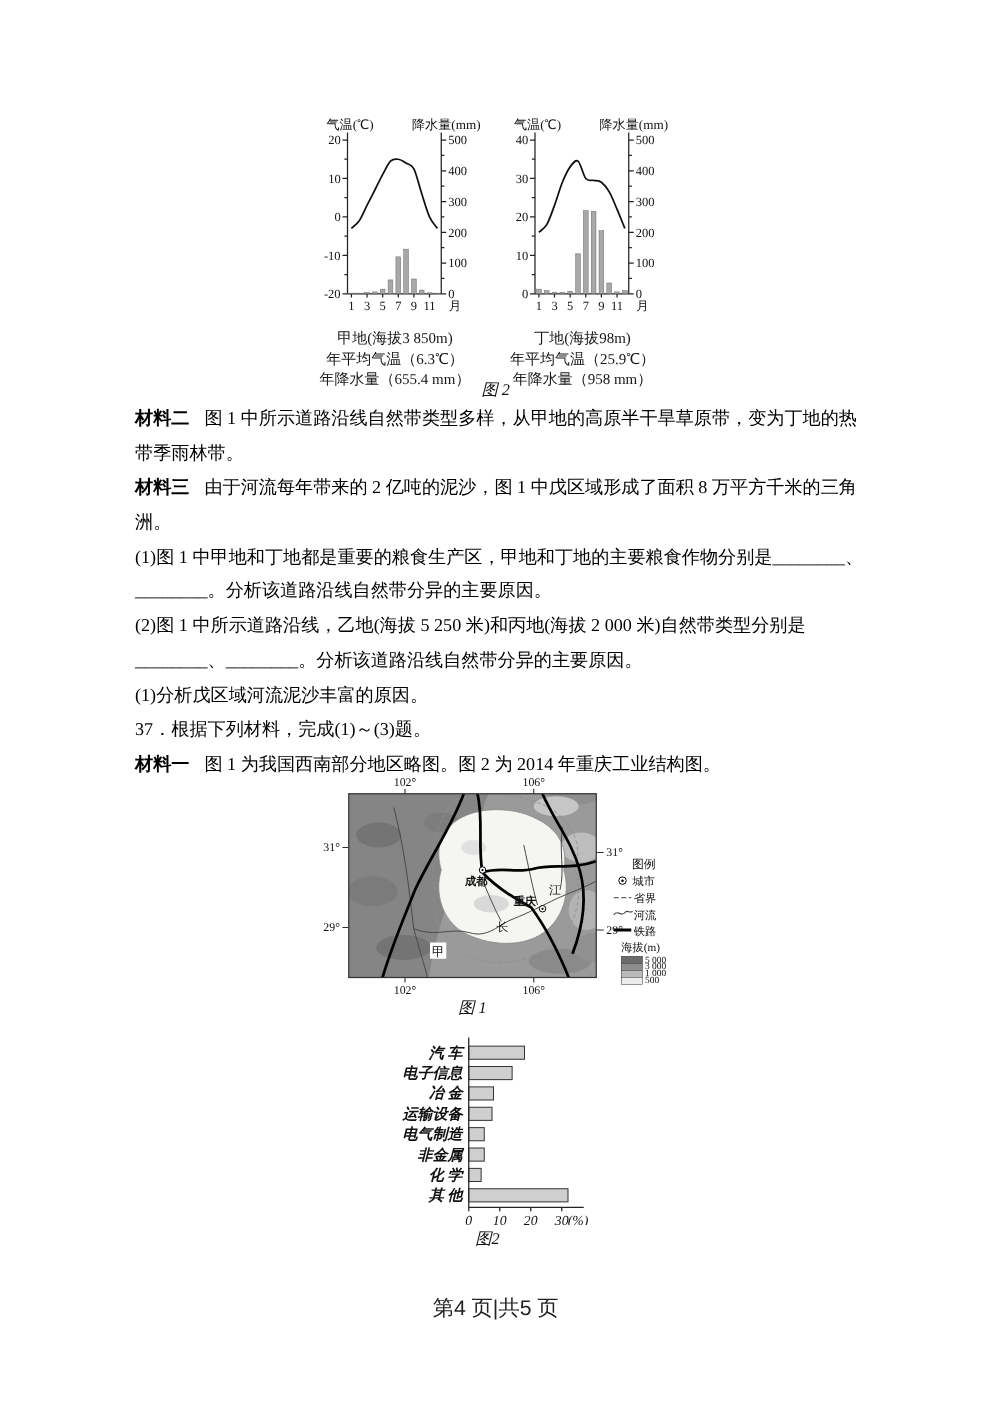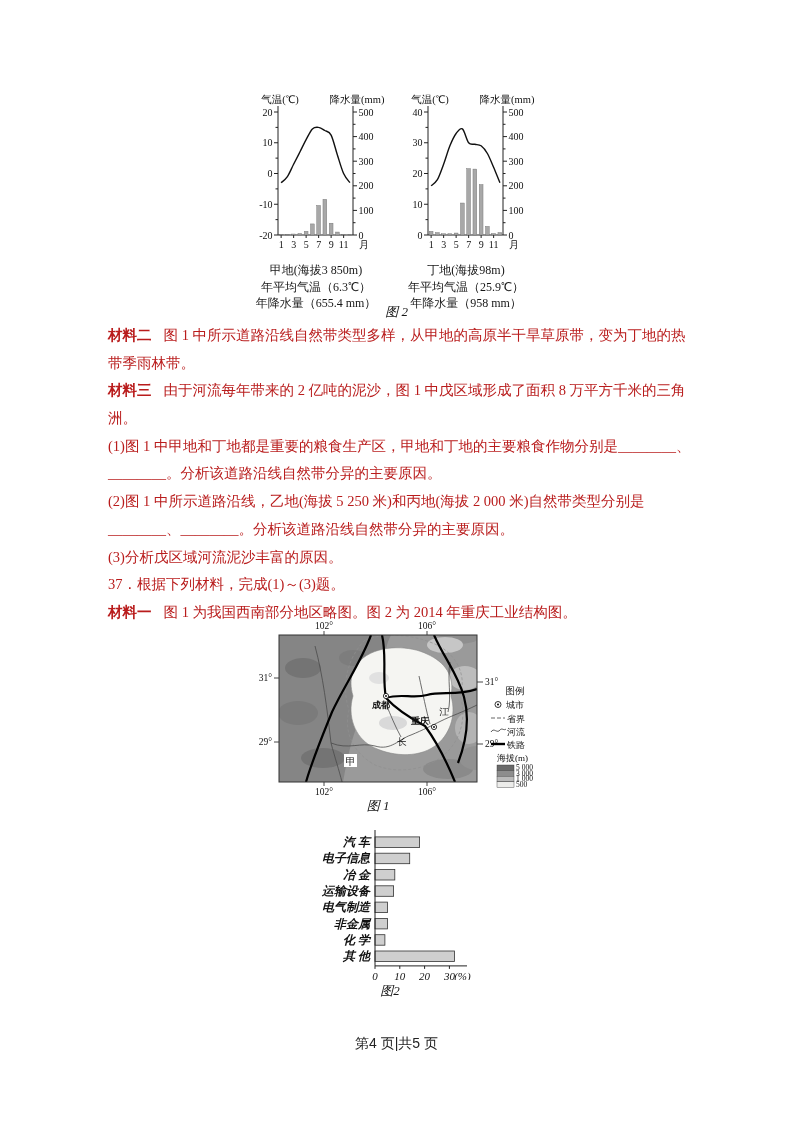--- a/index.html
+++ b/index.html
@@ -1,26 +1,26 @@
 <!DOCTYPE html>
 <html><head>
 <meta charset="utf-8">
 <style>
   html,body{margin:0;padding:0;background:#ffffff;}
   .page{position:relative;width:697px;height:1122px;background:#fff;overflow:hidden;
         font-family:"Liberation Serif",serif;color:#161616;}
   .abs{position:absolute;}
   .text-block{position:absolute;left:108px;top:322px;width:600px;}
-  .para-line{white-space:nowrap;height:27.7px;line-height:27.7px;font-size:14.5px;color:#b91c1c;}
+  .para-line{white-space:nowrap;height:27.7px;line-height:27.7px;font-size:14.5px;color:#000000;}
   .para-label{font-family:"Liberation Sans",sans-serif;font-weight:700;margin-right:12px;font-size:14.5px;}
   .climate{position:absolute;top:92px;width:160px;}
   .chart-caption{font-size:12px;line-height:16.5px;text-align:center;width:138px;margin-left:-3px;white-space:nowrap;}
   .fig-caption{position:absolute;font-size:13px;text-align:center;color:#161616;font-style:italic;}
   .footer{position:absolute;top:1035px;left:0;width:793px;text-align:center;
-          font-family:"Liberation Sans",sans-serif;font-size:14px;color:#222;}
+          font-family:"Liberation Sans",sans-serif;font-size:17px;color:#222;}
   svg{display:block;}
   svg text{font-family:"Liberation Serif",serif;fill:#111;}
 </style>
 </head>
 <body>
 
 <div class="page">
 
   <div class="climate" style="left:250px;">
       <svg width="160" height="170" viewBox="0 0 160 170">
@@ -172,21 +172,21 @@
 
   <div class="text-block">
       <div class="para-line"><span class="para-label">材料二</span>图 1 中所示道路沿线自然带类型多样，从甲地的高原半干旱草原带，变为丁地的热</div>
       <div class="para-line">带季雨林带。</div>
       <div class="para-line"><span class="para-label">材料三</span>由于河流每年带来的 2 亿吨的泥沙，图 1 中戊区域形成了面积 8 万平方千米的三角</div>
       <div class="para-line">洲。</div>
       <div class="para-line">(1)图 1 中甲地和丁地都是重要的粮食生产区，甲地和丁地的主要粮食作物分别是________、</div>
       <div class="para-line">________。分析该道路沿线自然带分异的主要原因。</div>
       <div class="para-line">(2)图 1 中所示道路沿线，乙地(海拔 5 250 米)和丙地(海拔 2 000 米)自然带类型分别是</div>
       <div class="para-line">________、________。分析该道路沿线自然带分异的主要原因。</div>
-      <div class="para-line">(3)分析戊区域河流泥沙丰富的原因。</div>
+      <div class="para-line">(1)分析戊区域河流泥沙丰富的原因。</div>
       <div class="para-line">37．根据下列材料，完成(1)～(3)题。</div>
       <div class="para-line"><span class="para-label">材料一</span>图 1 为我国西南部分地区略图。图 2 为 2014 年重庆工业结构图。</div>
     </div>
 
   <svg class="abs" style="left:243px;top:618px;" width="330" height="186" viewBox="0 0 330 186">
     <defs>
       <clipPath id="mapclip">
           <rect x="36" y="17" width="198" height="147"></rect>
         </clipPath>
     </defs>

